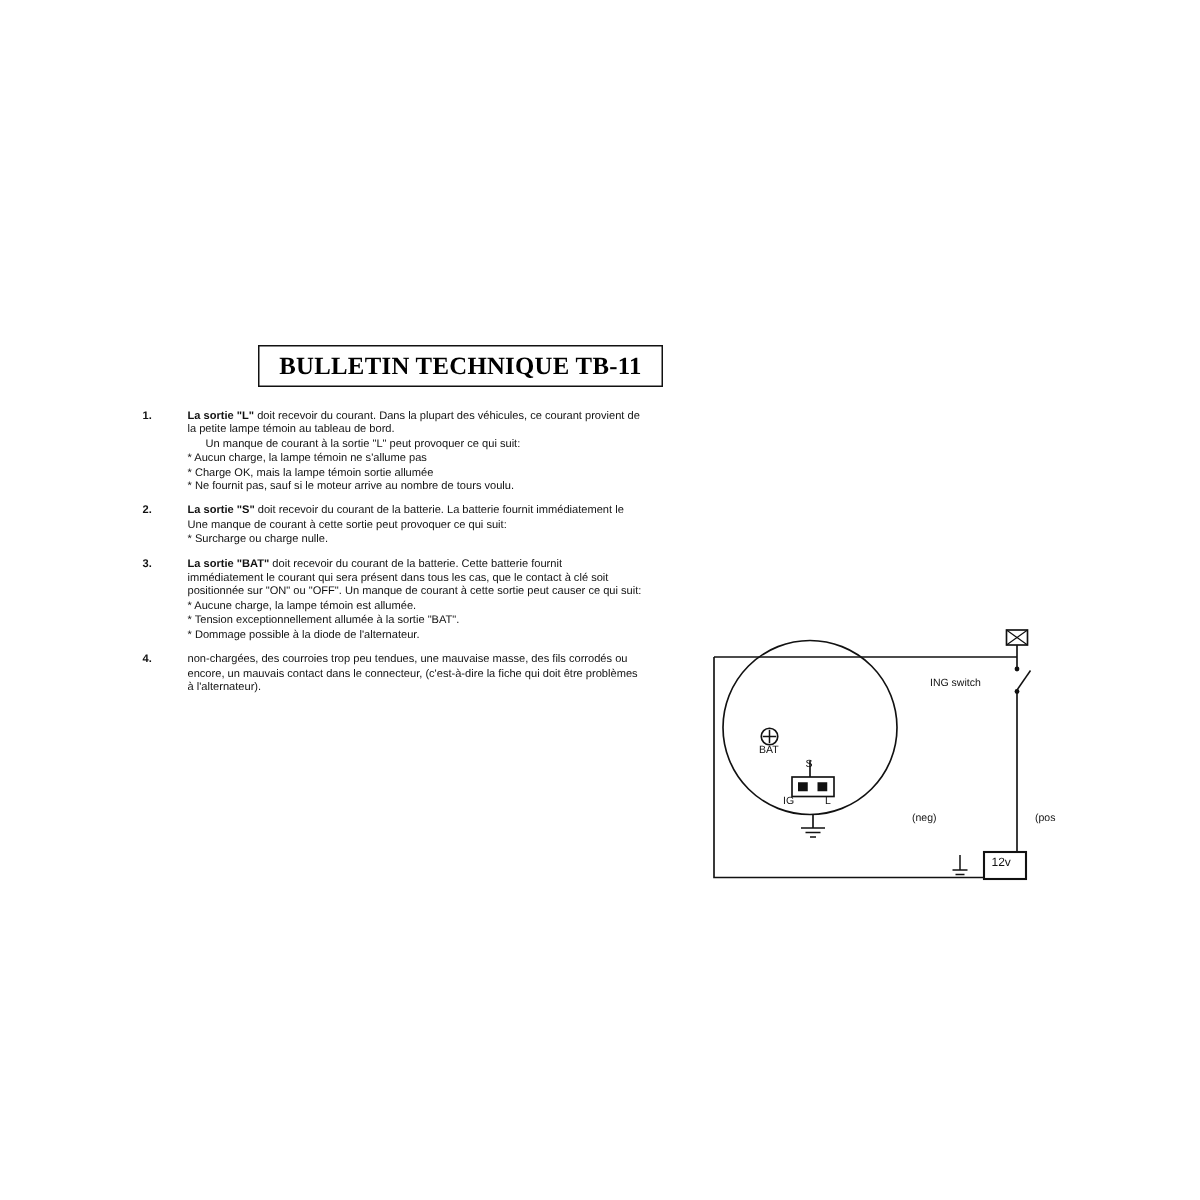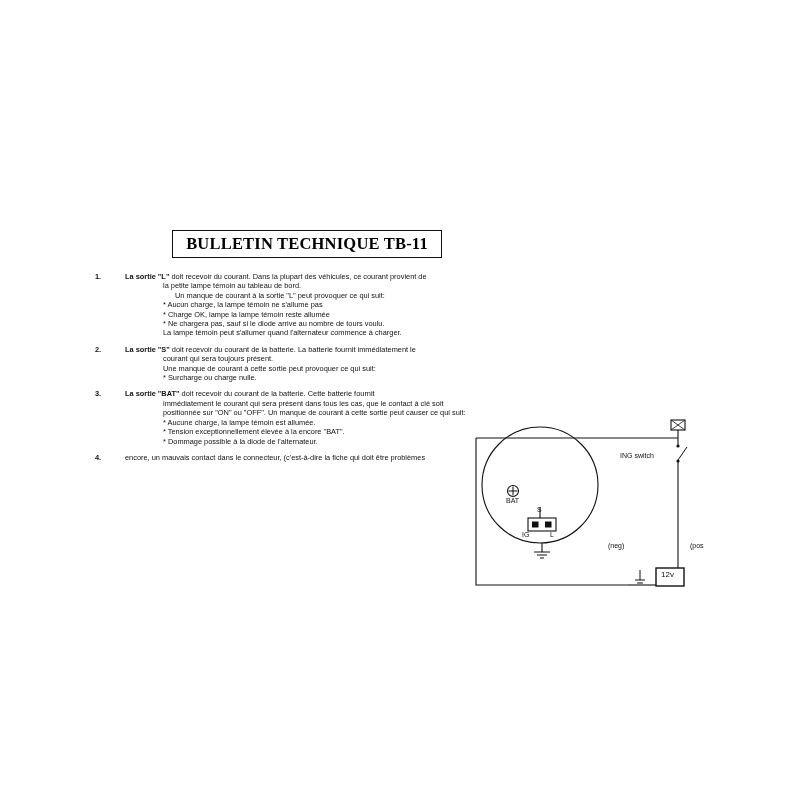--- a/index.html
+++ b/index.html
@@ -63,21 +63,21 @@
     left: 0;
     top: 0;
     width: 24px;
     font-weight: bold;
     font-size: 7.4px;
   }
   .item .body {
     margin-left: 30px;
   }
   .p { margin: 0; }
-  .p + .p { margin-top: 0px; margin-left: 38px; }
+  .p + .p { margin-top: 0px; }
   .gap { margin-top: 6px; padding-left: 12px; }
   b { font-weight: bold; }
   .bold-line { font-weight: bold; }
 
   
   .diagram {
     position: absolute;
     left: 468px;
     top: 400px;
     width: 260px;
@@ -103,52 +103,52 @@
 
   <div class="content">
 
     <div class="item">
       <span class="num">1.</span>
       <div class="body">
         <p class="p"><b>La sortie "L"</b><span> doit recevoir du courant. Dans la plupart des véhicules, ce courant provient de</span></p>
         <p class="p">la petite lampe témoin au tableau de bord.</p>
         <p class="p gap">Un manque de courant à la sortie "L" peut provoquer ce qui suit:</p>
         <p class="p">* Aucun charge, la lampe témoin ne s'allume pas</p>
-        <p class="p">* Charge OK, lampe la lampe témoin reste allumée</p>
-        <p class="p">* Ne chargera pas, sauf si le diode arrive au nombre de tours voulu.</p>
-        <p class="p">La lampe témoin peut s'allumer quand l'alternateur commence à charger.</p>
+        <p class="p">* Charge OK, mais la lampe témoin sortie allumée</p>
+        <p class="p">* Ne fournit pas, sauf si le moteur arrive au nombre de tours voulu.</p>
       </div>
     </div>
 
     <div class="item">
       <span class="num">2.</span>
       <div class="body">
         <p class="p"><b>La sortie "S"</b><span> doit recevoir du courant de la batterie. La batterie fournit immédiatement le</span></p>
-        <p class="p">courant qui sera toujours présent.</p>
         <p class="p">Une manque de courant à cette sortie peut provoquer ce qui suit:</p>
         <p class="p">*  Surcharge ou charge nulle.</p>
       </div>
     </div>
 
     <div class="item">
       <span class="num">3.</span>
       <div class="body">
         <p class="p"><b>La sortie "BAT"</b><span> doit recevoir du courant de la batterie. Cette batterie fournit</span></p>
         <p class="p">immédiatement le courant qui sera présent dans tous les cas, que le contact à clé soit</p>
         <p class="p">positionnée sur "ON" ou "OFF". Un manque de courant à cette sortie peut causer ce qui suit:</p>
         <p class="p">*  Aucune charge, la lampe témoin est allumée.</p>
-        <p class="p">*  Tension exceptionnellement élevée à la encore "BAT".</p>
+        <p class="p">*  Tension exceptionnellement allumée à la sortie "BAT".</p>
         <p class="p">*  Dommage possible à la diode de l'alternateur.</p>
       </div>
     </div>
 
     <div class="item">
       <span class="num">4.</span>
       <div class="body">
+        <p class="p">non-chargées, des courroies trop peu tendues, une mauvaise masse, des fils corrodés ou</p>
         <p class="p">encore, un mauvais contact dans le connecteur, (c'est-à-dire la fiche qui doit être problèmes</p>
+        <p class="p">à l'alternateur).</p>
       </div>
     </div>
 
   </div>
 
   <div class="diagram">
     <svg width="260" height="200" viewBox="0 0 260 200">
       <g fill="none" stroke="#111111" stroke-width="1.1">
 
         <path d="M8 38 L8 185 L160 185"></path>

